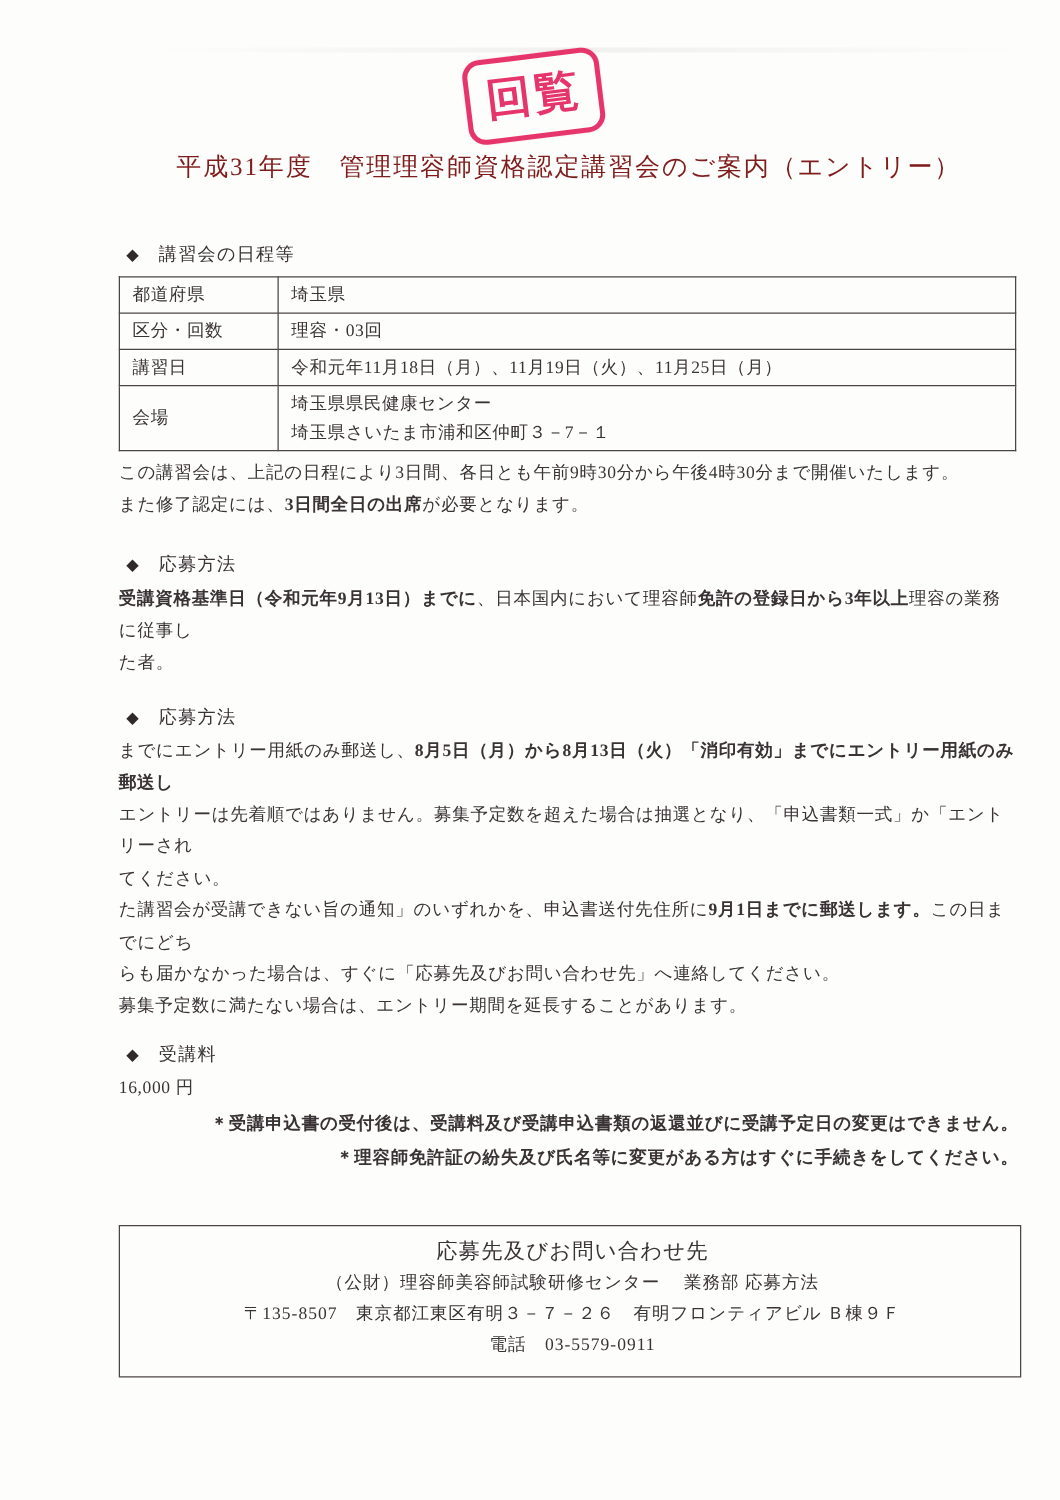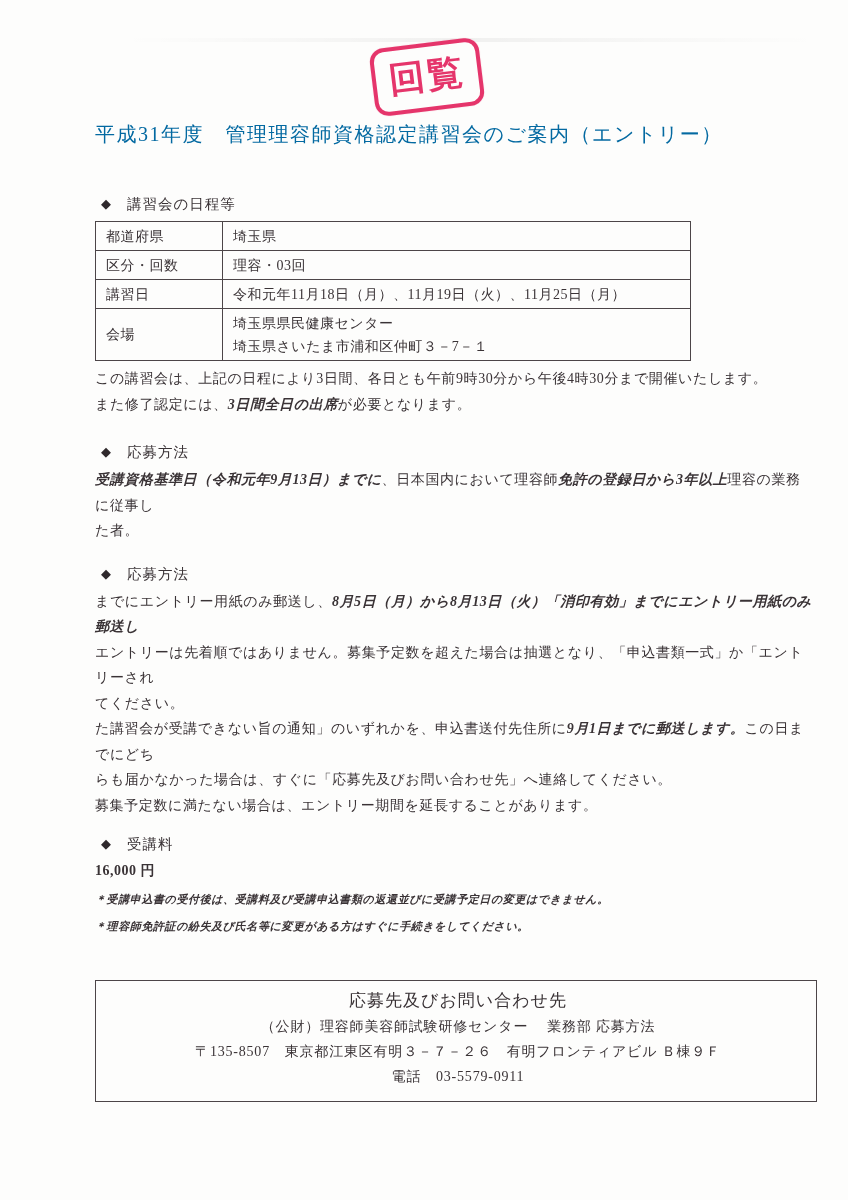--- a/index.html
+++ b/index.html
@@ -34,66 +34,66 @@
     font-weight:bold;
     font-size:36px;
     letter-spacing:2px;
     line-height:1;
     padding-bottom:2px;
     box-shadow:0 0 1px rgba(229,53,107,.4);
   }
   .content{padding:0 33px 0 95px;}
   .title{
     margin:120px 0 0 0;
-    text-align:left;
+    text-align:center;
     font-size:20px;
     font-weight:normal;
     letter-spacing:1.5px;
     line-height:28px;
-    color:#0369a1;
+    color:#7f1d1d;
   }
   .sec-head{
     display:flex;align-items:center;
     font-size:14.5px;
     line-height:20px;
     letter-spacing:1px;
   }
   .diamond{
     font-size:13px;
     margin:0 15px 0 6px;
     color:#2f292c;
   }
   .sec-schedule{margin-top:46px;}
   table.info-table{
     border-collapse:collapse;
-    width:596px;
+    width:718px;
     margin-top:7px;
     table-layout:fixed;
   }
   table.info-table td{
     border:1.6px solid #4c4548;
     font-size:14px;
     line-height:20px;
     padding:3px 10px 2px 10px;
     letter-spacing:0.5px;
     vertical-align:middle;
   }
   td.cell-label{width:106px;}
   td.cell-value div{line-height:21px;padding:1px 0;font-family:Liberation Serif, serif;}
   .notes{margin-top:5px;}
   .note{font-size:14px;line-height:26px;letter-spacing:0.6px;}
-  .b{font-weight:bold;font-style:italic;}
+  .b{font-weight:bold;}
   .sec-eligibility{margin-top:24px;}
   .sec-application{margin-top:20px;}
   .sec-fee{margin-top:16px;}
   .para{margin-top:5px;}
   .para .note{line-height:25.5px;}
-  .fee-amount{margin-top:4px;font-size:14px;line-height:25px;letter-spacing:0.5px;font-weight:bold;}
+  .fee-amount{margin-top:4px;font-size:14px;line-height:25px;letter-spacing:0.5px;}
   .fee-notes{margin-top:3px;}
-  .fee-notes .note{line-height:27px;font-size:11px;}
+  .fee-notes .note{line-height:27px;font-size:14px;text-align:right;}
   .contact-box{
     border:1.6px solid #4c4548;
     width:684px;
     margin-top:40px;
     text-align:center;
     padding:7px 16px 12px 20px;
   }
   .contact-title{font-size:17px;line-height:26px;letter-spacing:1px;}
   .contact-line{font-size:14px;line-height:25px;letter-spacing:0.8px;}
 </style>

